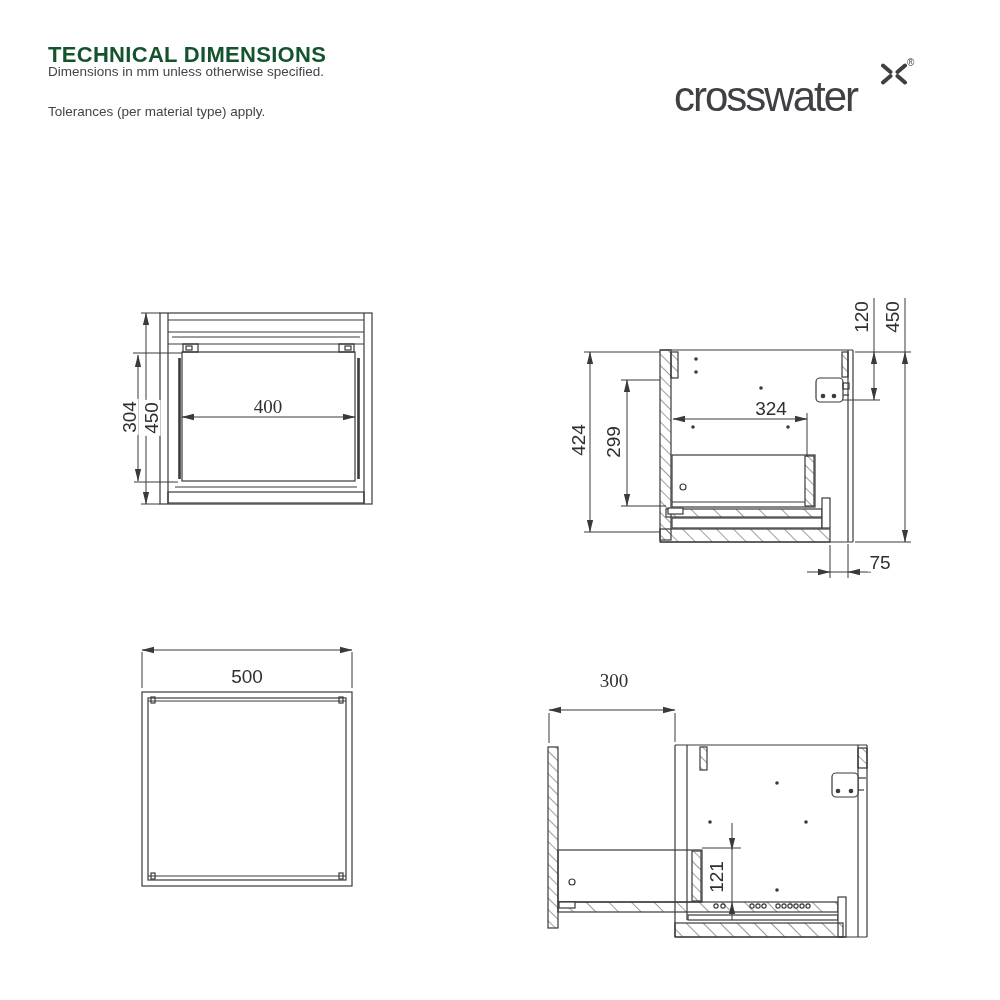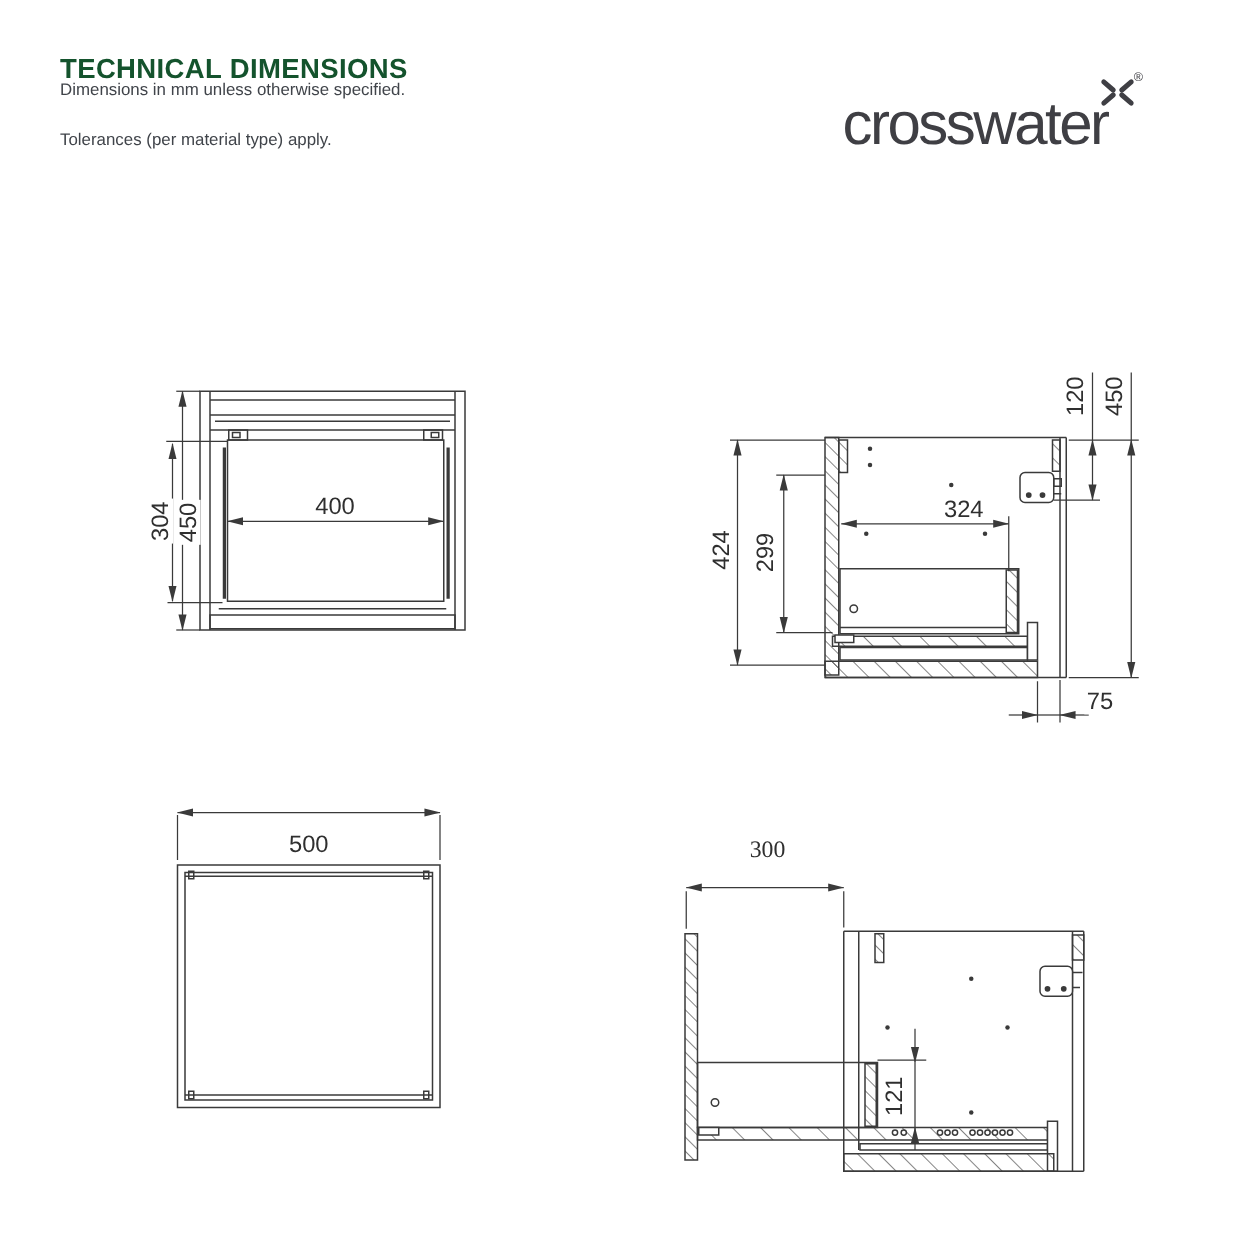--- a/index.html
+++ b/index.html
@@ -2,21 +2,21 @@
 <html><head>
 <meta charset="utf-8">
 <style>
   html,body { margin:0; padding:0; background:#ffffff; }
   .page { position:relative; width:1000px; height:1000px; background:#ffffff; overflow:hidden;
           font-family:"Liberation Sans", sans-serif; }
   .title { position:absolute; left:48px; top:42px; font-size:22px; font-weight:bold;
            color:#14532d; letter-spacing:0.3px; }
   .sub { position:absolute; left:48px; font-size:13.5px; color:#40444a; }
   .sub1 { top:64px; } .sub2 { top:104px; }
-  .logo-text { position:absolute; left:674px; top:76px; font-size:48px; letter-spacing:-2px;
+  .logo-text { position:absolute; left:674px; top:76px; font-size:42px; letter-spacing:-2px;
                color:#3f3f44; line-height:1; }
   .logo-reg { position:absolute; left:907px; top:57px; font-size:10px; color:#3f3f44; }
   .logo-x { position:absolute; left:881px; top:61px; }
   .linework { position:absolute; left:0; top:0; }
   .dim, .dimv { position:absolute; transform:translate(-50%,-50%); font-size:19px; color:#2f2f2f;
                 background:#ffffff; padding:0 2px; line-height:1; white-space:nowrap; }
   .dimv { transform:translate(-50%,-50%) rotate(-90deg); }
 </style>
 </head>
 <body>
@@ -196,21 +196,21 @@
       <line x1="549" y1="713" x2="549" y2="743"></line>
       <line x1="675" y1="713" x2="675" y2="742"></line>
       <line x1="549" y1="710" x2="675" y2="710" marker-start="url(#arr)" marker-end="url(#arr)"></line>
       <line x1="702" y1="848" x2="741" y2="848"></line>
       <line x1="732" y1="823" x2="732" y2="850" marker-end="url(#arr)"></line>
       <line x1="732" y1="850" x2="732" y2="902"></line>
       <line x1="732" y1="902" x2="732" y2="920" marker-start="url(#arr)"></line>
     </g>
   </svg>
 
-  <div class="dim" style="left:268px; top:406px;">400</div>
+  <div class="dim" style="left:268px; top:406px;font-family:Liberation Serif, serif;">400</div>
   <div class="dimv" style="left:129px; top:417px;">304</div>
   <div class="dimv" style="left:151px; top:418px;">450</div>
 
   <div class="dimv" style="left:578px; top:440px;">424</div>
   <div class="dimv" style="left:613px; top:442px;">299</div>
   <div class="dim" style="left:771px; top:408px;">324</div>
   <div class="dimv" style="left:861px; top:317px;">120</div>
   <div class="dimv" style="left:892px; top:317px;">450</div>
   <div class="dim" style="left:880px; top:562px;">75</div>
 

